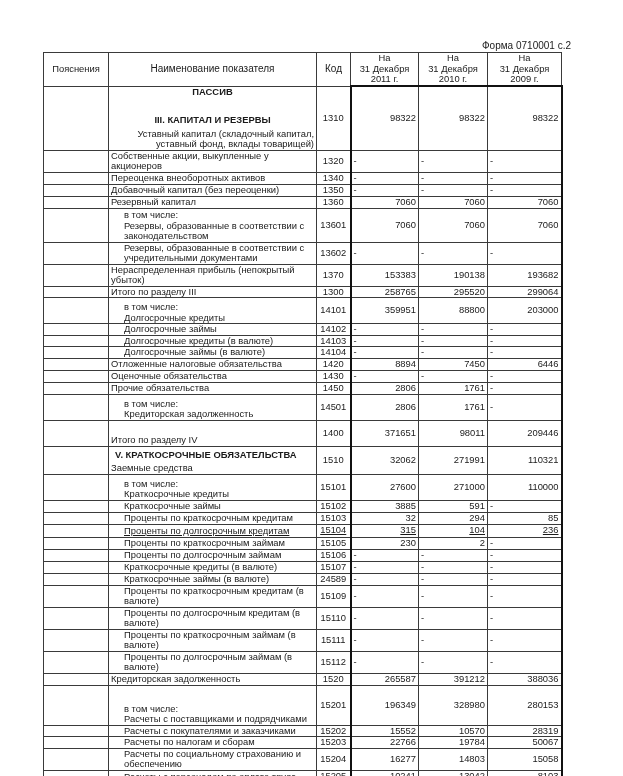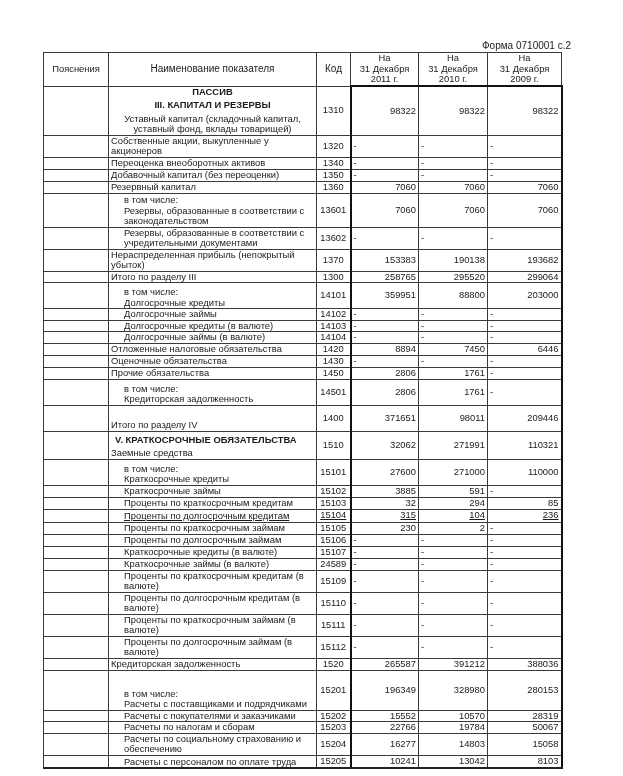--- a/index.html
+++ b/index.html
@@ -58,23 +58,23 @@
           <span class="sub">На</span>
           <span class="sub">31 Декабря</span>
           <span class="sub">2009 г.</span>
         </th>
     </tr>
   </thead>
   <tbody id="tb">
       <tr class="top-thick" style="height: 45px;">
         <td class="expl"></td>
         <td class="name">
-          <span class="sec-title" style="margin-bottom: 3px;">ПАССИВ</span>
+          <span class="sec-title" style="margin-bottom: 18px;">ПАССИВ</span>
           <span class="sec-title" style="margin-bottom: 3px;">III. КАПИТАЛ И РЕЗЕРВЫ</span>
-          <span class="sub" style="text-align: center;">Уставный капитал (складочный капитал, уставный фонд, вклады товарищей)</span>
+          <span class="sub" style="text-align: right;">Уставный капитал (складочный капитал, уставный фонд, вклады товарищей)</span>
         </td>
         <td class="code">1310</td>
         <td class="num col1">98322</td>
         <td class="num col2">98322</td>
         <td class="num col3">98322</td>
       </tr>
       <tr style="height: 20px;">
         <td class="expl"></td>
         <td class="name">
           <span class="sub">Собственные акции, выкупленные у акционеров</span>

